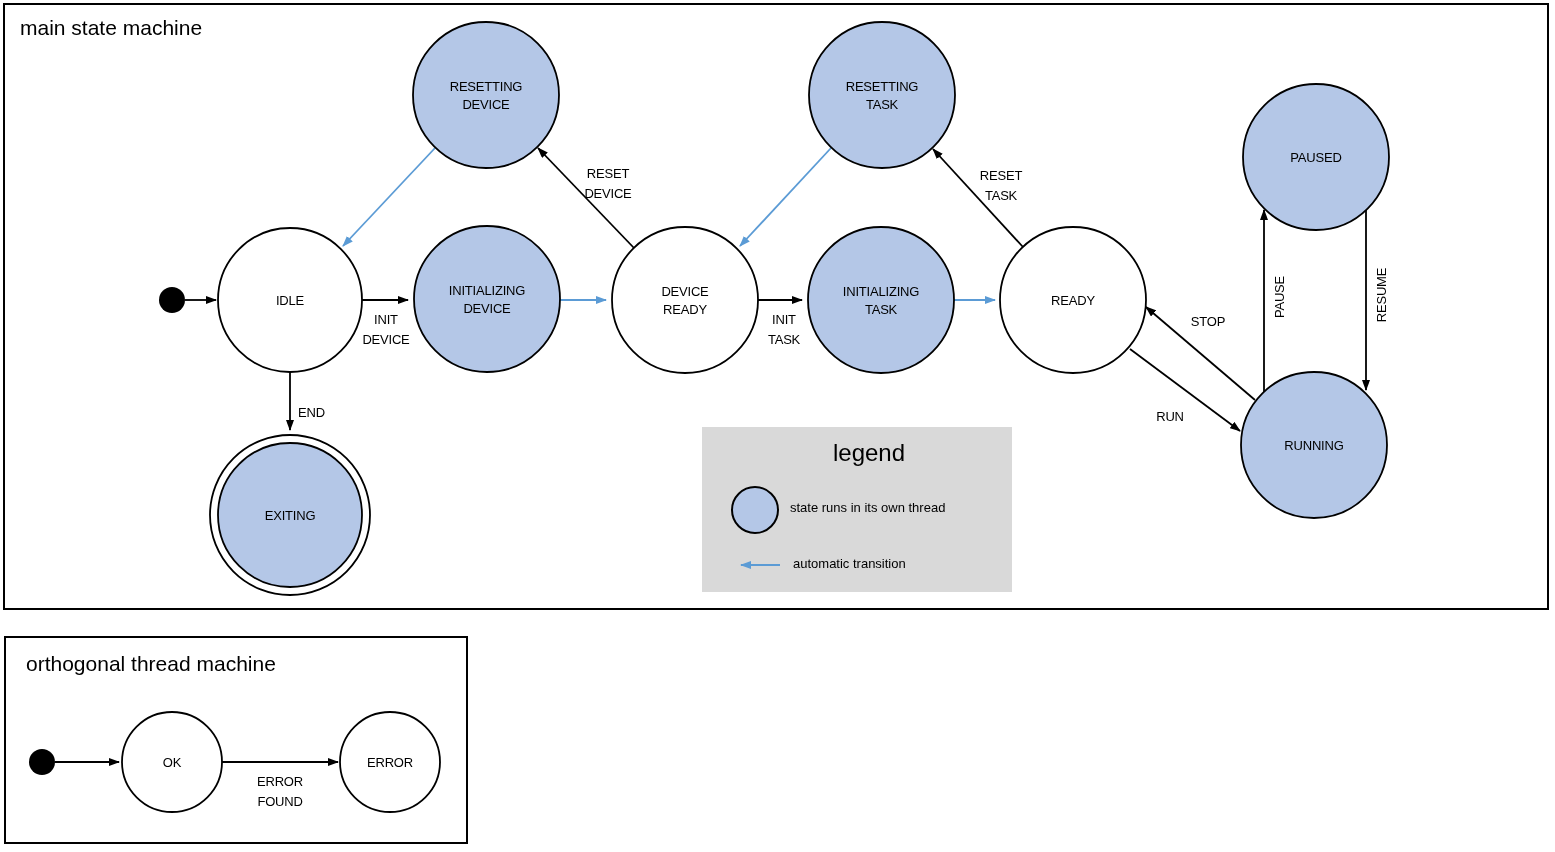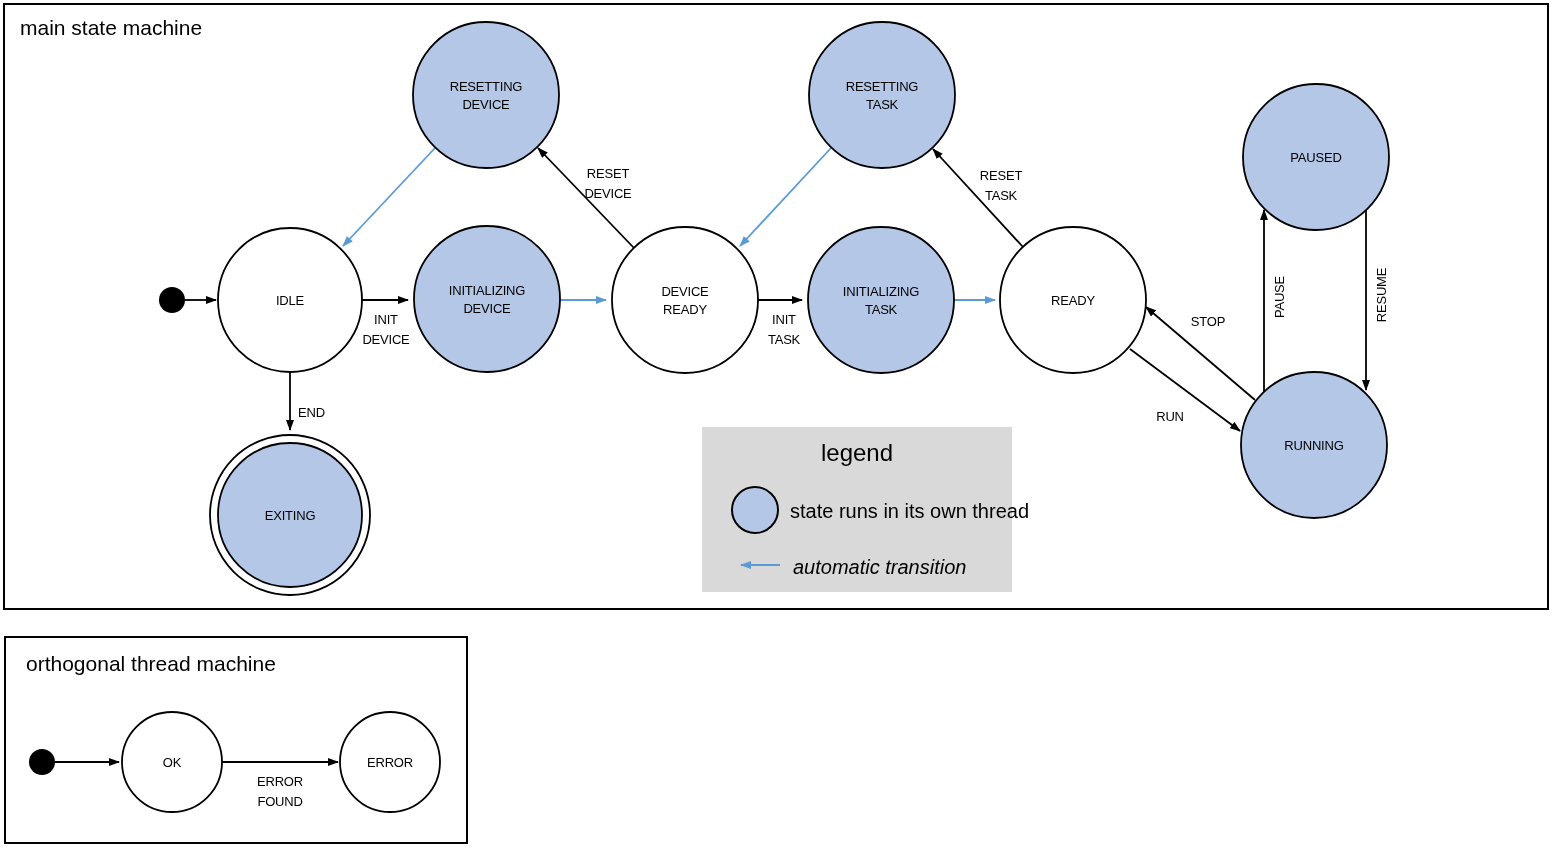--- a/index.html
+++ b/index.html
@@ -1,22 +1,22 @@
 <!DOCTYPE html>
 <html><head>
 <meta charset="utf-8">
 <style>
   html,body{margin:0;padding:0;background:#fff;}
   #canvas{position:relative;width:1555px;height:852px;background:#fff;overflow:hidden;
           font-family:"Liberation Sans",sans-serif;color:#000;}
   #diagram-svg{position:absolute;left:0;top:0;}
   .overlay-text{position:absolute;white-space:nowrap;color:#000;}
   .frame-title{font-size:21px;font-weight:400;}
-  .legend-title{font-size:24px;text-align:center;}
-  .legend-row{font-size:20px;}
+  .legend-title{font-size:24px;text-align:center;margin-left:12px;}
+  .legend-row{font-size:13px;}
   .node-label{font-family:"Liberation Sans",sans-serif;font-size:13px;fill:#000;letter-spacing:-0.2px;}
   .edge-label{font-family:"Liberation Sans",sans-serif;font-size:13px;fill:#000;letter-spacing:-0.2px;}
 </style>
 </head>
 <body>
 
 <div id="canvas">
 
   <svg id="diagram-svg" width="1555" height="852" viewBox="0 0 1555 852">
     <defs>
@@ -150,15 +150,15 @@
   </svg>
 
   <div class="overlay-text frame-title" style="left:20px;top:16px;">main state machine</div>
 
   <div class="overlay-text frame-title" style="left:26px;top:652px;">orthogonal thread machine</div>
 
   <div class="overlay-text legend-title" style="left:702px;top:439px;width:310px;">legend</div>
 
   <div class="overlay-text legend-row" style="left:790px;top:500px;">state runs in its own thread</div>
 
-  <div class="overlay-text legend-row" style="left:793px;top:556px;font-style:italic;">automatic transition</div>
+  <div class="overlay-text legend-row" style="left:793px;top:556px;">automatic transition</div>
 
 </div>
 
 </body></html>

